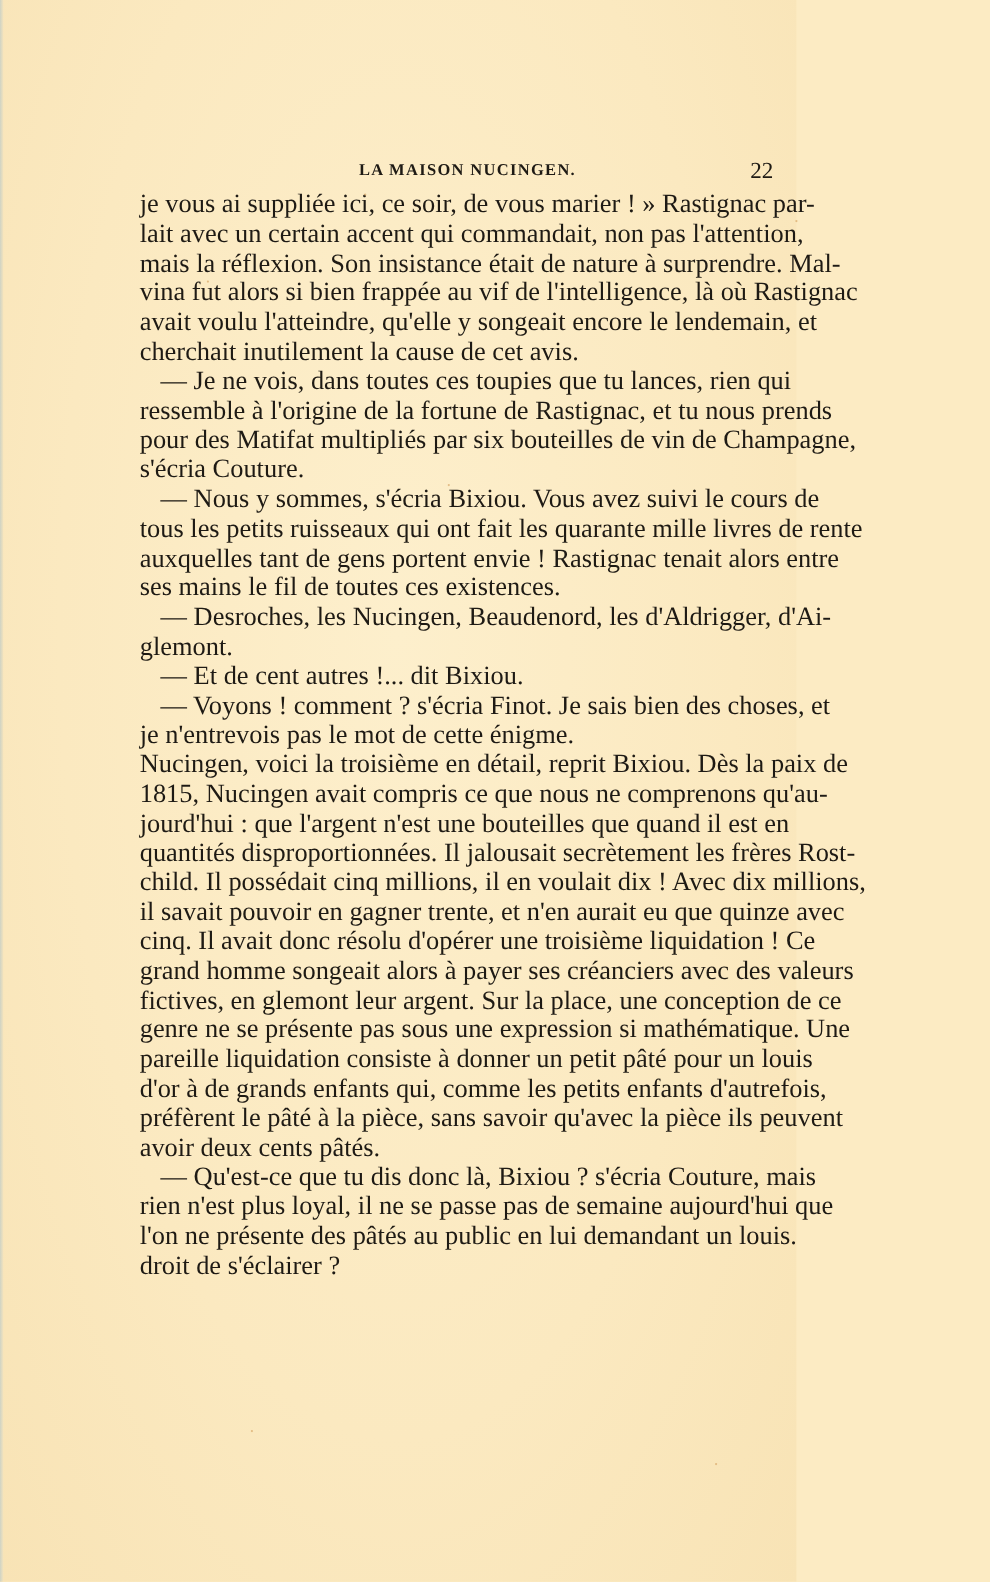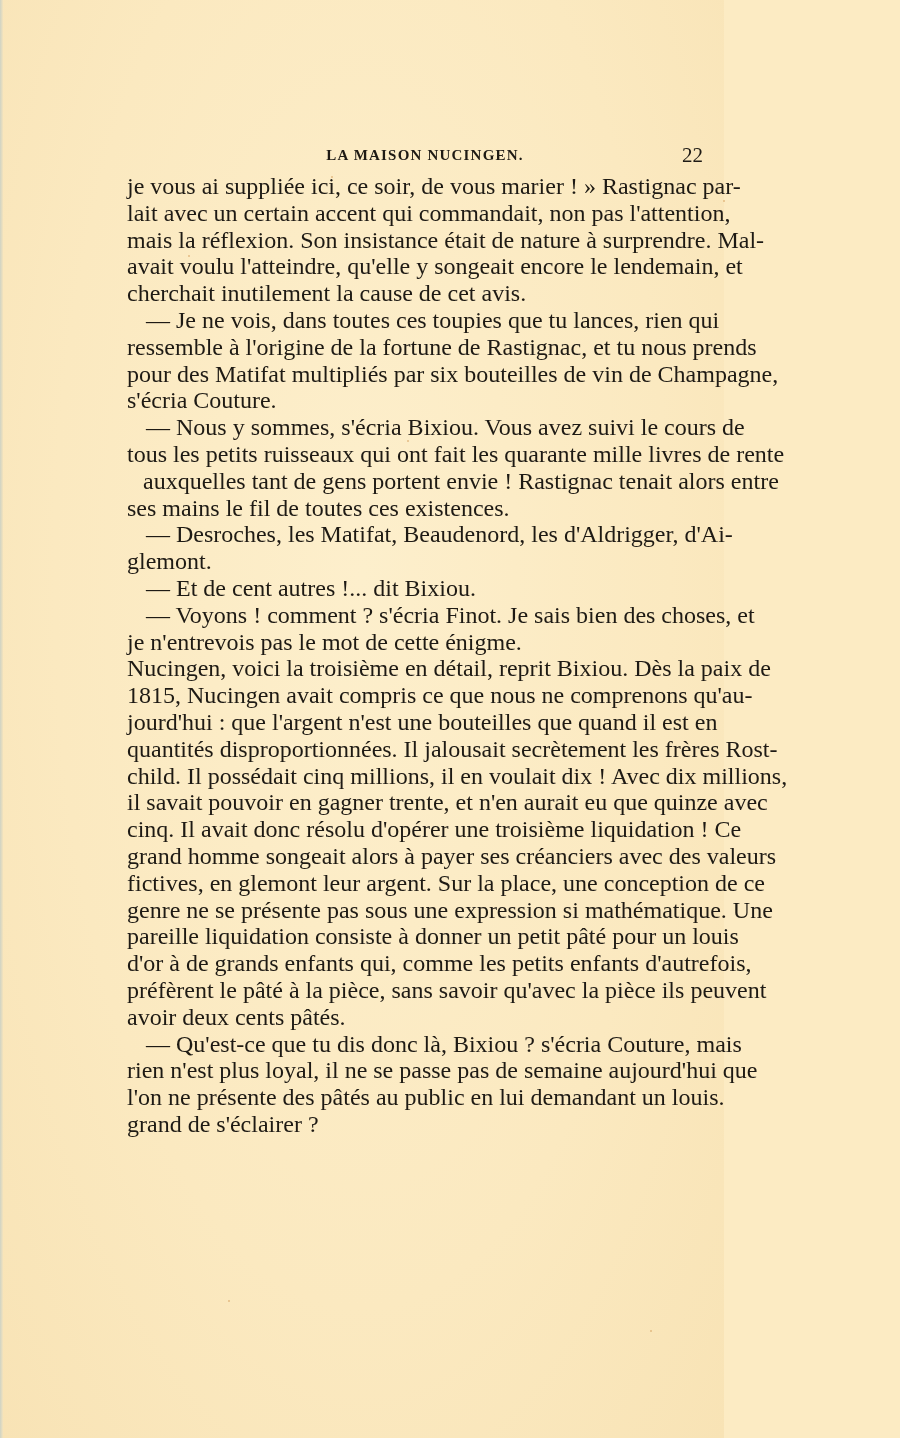--- a/index.html
+++ b/index.html
@@ -89,31 +89,32 @@
 
   <div class="running-head">
     <div class="running-title">LA MAISON NUCINGEN.</div>
     <div class="page-number">22</div>
   </div>
 
   <div class="text-block" id="text-block">
       <span class="line" style="display: block;">je vous ai suppliée ici, ce soir, de vous marier ! » Rastignac par-</span>
       <span class="line" style="display: block;">lait avec un certain accent qui commandait, non pas l'attention,</span>
       <span class="line" style="display: block;">mais la réflexion. Son insistance était de nature à surprendre. Mal-</span>
+      <span class="line" style="display: block;">vina fut alors si bien frappée au vif de l'intelligence, là où Rastignac</span>
       <span class="line" style="display: block;">avait voulu l'atteindre, qu'elle y songeait encore le lendemain, et</span>
       <span class="line last" style="display: block;">cherchait inutilement la cause de cet avis.</span>
       <span class="line indent" style="display: block;">— Je ne vois, dans toutes ces toupies que tu lances, rien qui</span>
       <span class="line" style="display: block;">ressemble à l'origine de la fortune de Rastignac, et tu nous prends</span>
       <span class="line" style="display: block;">pour des Matifat multipliés par six bouteilles de vin de Champagne,</span>
       <span class="line last" style="display: block;">s'écria Couture.</span>
       <span class="line indent" style="display: block;">— Nous y sommes, s'écria Bixiou. Vous avez suivi le cours de</span>
       <span class="line" style="display: block;">tous les petits ruisseaux qui ont fait les quarante mille livres de rente</span>
-      <span class="line" style="display: block; margin-left: 16px;">auxquelles tant de gens portent envie ! Rastignac tenait alors entre</span>
+      <span class="line" style="display: block;">auxquelles tant de gens portent envie ! Rastignac tenait alors entre</span>
       <span class="line last" style="display: block;">ses mains le fil de toutes ces existences.</span>
-      <span class="line indent" style="display: block;">— Desroches, les Matifat, Beaudenord, les d'Aldrigger, d'Ai-</span>
+      <span class="line indent" style="display: block;">— Desroches, les Nucingen, Beaudenord, les d'Aldrigger, d'Ai-</span>
       <span class="line last" style="display: block;">glemont.</span>
       <span class="line indent last" style="display: block;">— Et de cent autres !... dit Bixiou.</span>
       <span class="line indent" style="display: block;">— Voyons ! comment ? s'écria Finot. Je sais bien des choses, et</span>
       <span class="line last" style="display: block;">je n'entrevois pas le mot de cette énigme.</span>
       <span class="line" style="display: block;">Nucingen, voici la troisième en détail, reprit Bixiou. Dès la paix de</span>
       <span class="line" style="display: block;">1815, Nucingen avait compris ce que nous ne comprenons qu'au-</span>
       <span class="line" style="display: block;">jourd'hui : que l'argent n'est une bouteilles que quand il est en</span>
       <span class="line" style="display: block;">quantités disproportionnées. Il jalousait secrètement les frères Rost-</span>
       <span class="line" style="display: block;">child. Il possédait cinq millions, il en voulait dix ! Avec dix millions,</span>
       <span class="line" style="display: block;">il savait pouvoir en gagner trente, et n'en aurait eu que quinze avec</span>
@@ -121,21 +122,21 @@
       <span class="line" style="display: block;">grand homme songeait alors à payer ses créanciers avec des valeurs</span>
       <span class="line" style="display: block;">fictives, en glemont leur argent. Sur la place, une conception de ce</span>
       <span class="line" style="display: block;">genre ne se présente pas sous une expression si mathématique. Une</span>
       <span class="line" style="display: block;">pareille liquidation consiste à donner un petit pâté pour un louis</span>
       <span class="line" style="display: block;">d'or à de grands enfants qui, comme les petits enfants d'autrefois,</span>
       <span class="line" style="display: block;">préfèrent le pâté à la pièce, sans savoir qu'avec la pièce ils peuvent</span>
       <span class="line last" style="display: block;">avoir deux cents pâtés.</span>
       <span class="line indent" style="display: block;">— Qu'est-ce que tu dis donc là, Bixiou ? s'écria Couture, mais</span>
       <span class="line" style="display: block;">rien n'est plus loyal, il ne se passe pas de semaine aujourd'hui que</span>
       <span class="line" style="display: block;">l'on ne présente des pâtés au public en lui demandant un louis.</span>
-      <span class="line last" style="display: block;">grand de s'éclairer ?</span>
+      <span class="line last" style="display: block;">droit de s'éclairer ?</span>
     </div>
 
   <div class="speck" style="left:331px;top:176px"></div>
   <div class="speck" style="left:188px;top:255px"></div>
   <div class="speck" style="left:228px;top:1300px"></div>
   <div class="speck" style="left:723px;top:200px"></div>
   <div class="speck" style="left:407px;top:440px"></div>
   <div class="speck" style="left:650px;top:1330px"></div>
 </div>
 

